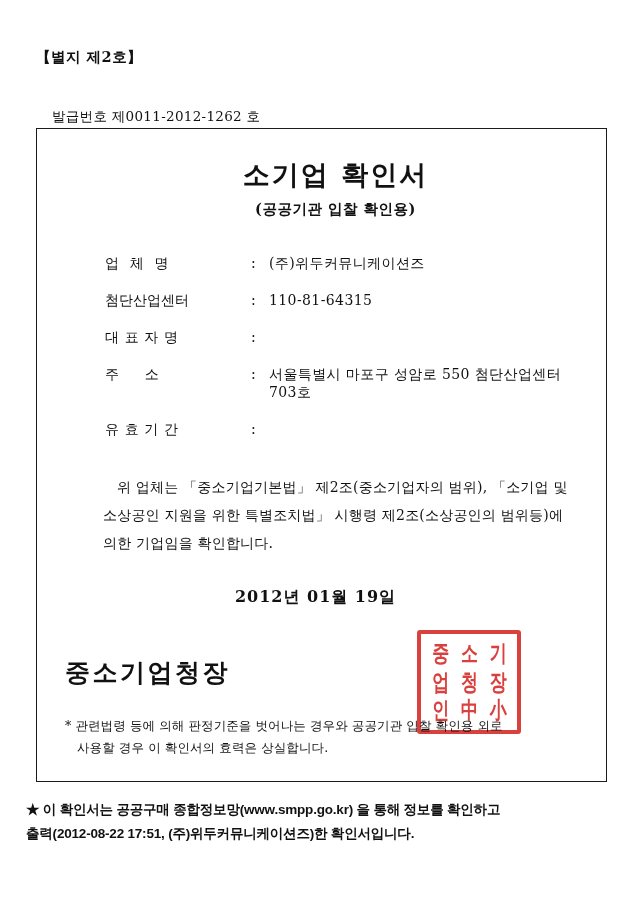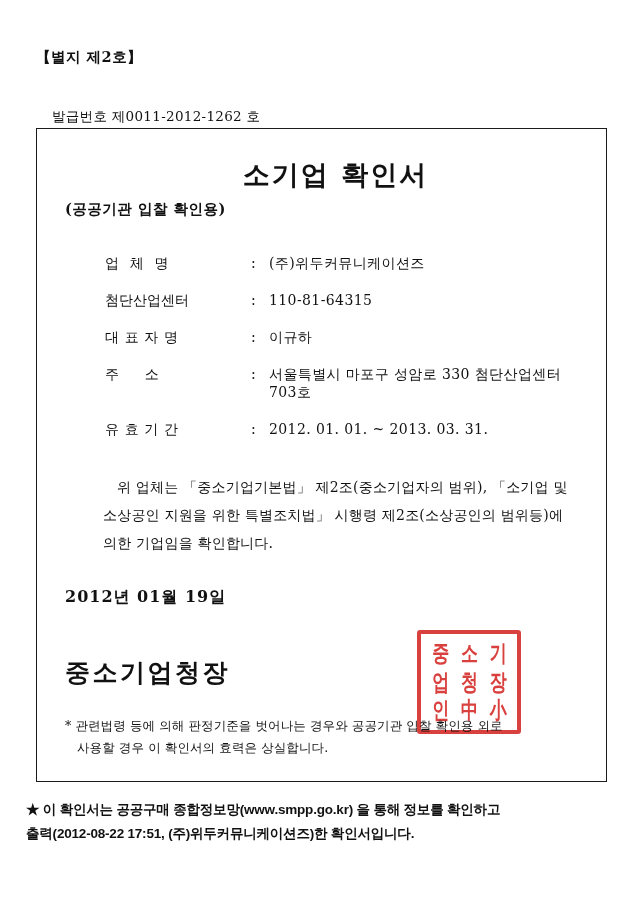--- a/index.html
+++ b/index.html
@@ -54,21 +54,21 @@
   }
 
   .title {
     text-align: center;
     font-size: 27px;
     font-weight: bold;
     letter-spacing: 2px;
     margin-top: 28px;
   }
   .subtitle {
-    text-align: left;
+    text-align: center;
     font-size: 14.5px;
     font-weight: bold;
     letter-spacing: 0.5px;
     margin-top: 7px;
   }
 
   
   .fields {
     margin-top: 36px;
     padding-left: 40px;
@@ -104,21 +104,21 @@
     padding-right: 36px;
     font-size: 14px;
     line-height: 2.0;
     text-align: justify;
     letter-spacing: 0.2px;
   }
   .statement .indent { padding-left: 14px; }
 
   
   .cert-date {
-    text-align: left;
+    text-align: center;
     font-size: 16px;
     font-weight: bold;
     letter-spacing: 1px;
     margin-top: 30px;
     padding-right: 40px;
   }
 
   
   .issuer-wrap {
     position: relative;
@@ -217,33 +217,31 @@
 
       <div class="field-row wide">
         <span class="field-label">첨단산업센터</span>
         <span class="field-colon">:</span>
         <span class="field-value">110-81-64315</span>
       </div>
 
       <div class="field-row">
         <span class="field-label">대 표 자 명</span>
         <span class="field-colon">:</span>
-        <span class="field-value">이규하</span>
       </div>
 
       <div class="field-row">
         <span class="field-label">주     소</span>
         <span class="field-colon">:</span>
-        <span class="field-value">서울특별시 마포구 성암로 330 첨단산업센터 703호</span>
+        <span class="field-value">서울특별시 마포구 성암로 550 첨단산업센터 703호</span>
       </div>
 
       <div class="field-row">
         <span class="field-label">유 효 기 간</span>
         <span class="field-colon">:</span>
-        <span class="field-value">2012. 01. 01. ~ 2013. 03. 31.</span>
       </div>
 
     </div>
 
     <div class="statement">
       <div class="indent">위 업체는 「중소기업기본법」 제2조(중소기업자의 범위), 「소기업 및</div>
       <div>소상공인 지원을 위한 특별조치법」 시행령 제2조(소상공인의 범위등)에</div>
       <div>의한 기업임을 확인합니다.</div>
     </div>
 

